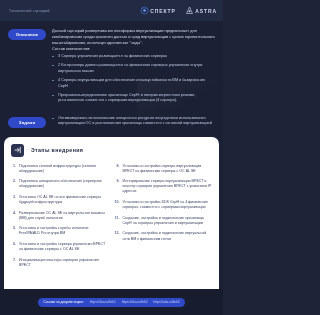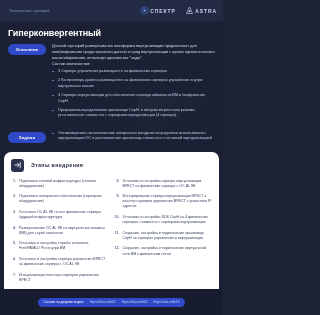--- a/index.html
+++ b/index.html
@@ -289,21 +289,20 @@
         <svg class="logo-mark" width="9" height="9" viewBox="0 0 18 18">
           <path d="M9 2 L15 15 L3 15 Z" fill="none" stroke="#c9d4ea" stroke-width="1.3"></path>
           <circle cx="9" cy="10.5" r="2" fill="#c9d4ea"></circle>
         </svg>
         <span class="logo-text">ASTRA</span>
       </div>
     </div>
   </div>
 
   <div class="desc-section">
-    <div class="slide-title">Гиперконвергентный</div>
     <div class="desc-row">
       <div class="pill">Описание</div>
       <div class="desc-body">
         <p class="desc-paragraph">Данный сценарий развертывания платформы виртуализации предполагает для комбинирования среды хранения данных и сред виртуализации с целью горизонтального масштабирования, используя однотипные "ноды".</p>
         <p class="desc-subtitle">Состав компонентов:</p>
         <ul class="bullets">
           <li>3 Сервера управления размещается на физических серверах</li>
           <li>2 Контроллера домена размещается на физических серверах управления внутри виртуальных машин</li>
           <li>4 Сервера виртуализации для обеспечения отказоустойчивости ВМ и базирования СерН</li>
           <li>Программно-определяемое хранилище СерН: в гиперконвергентном режиме, установленное совместно с серверами виртуализации (4 сервера).</li>

